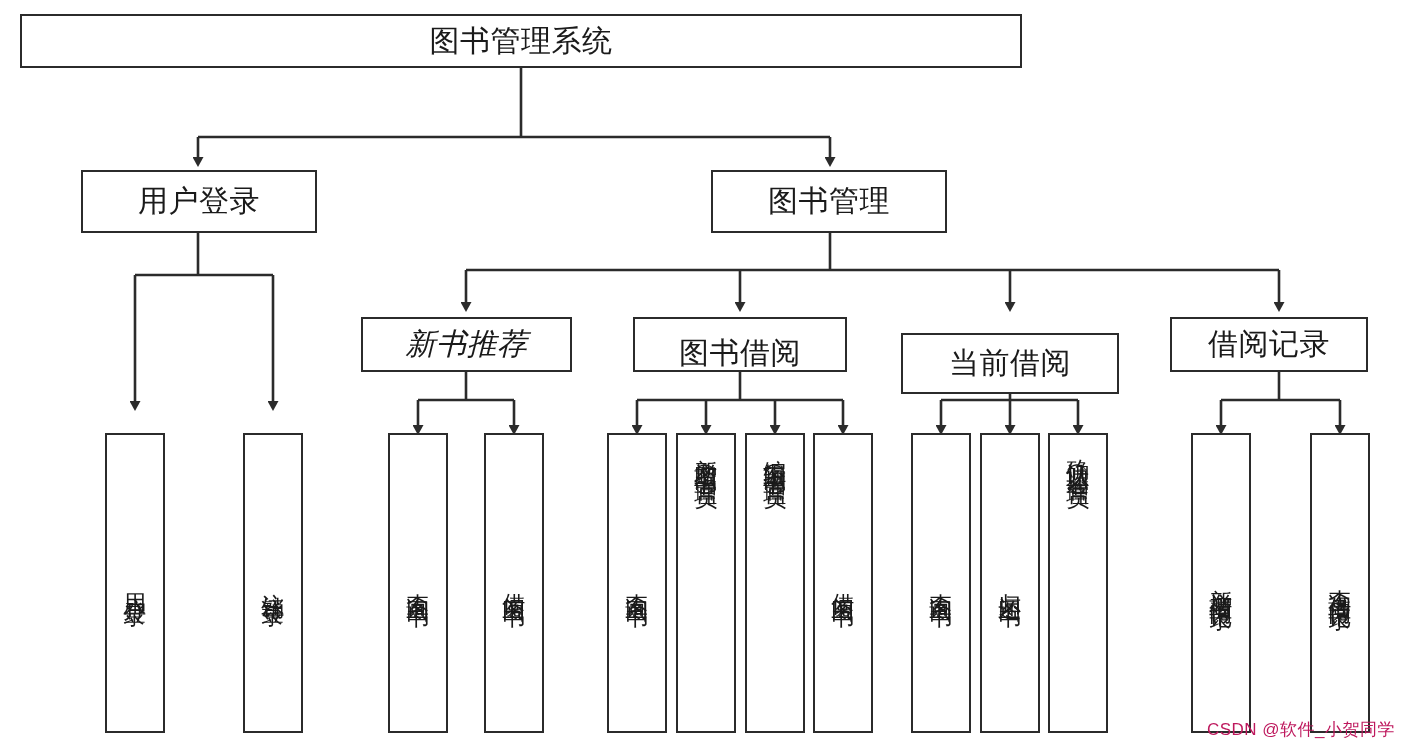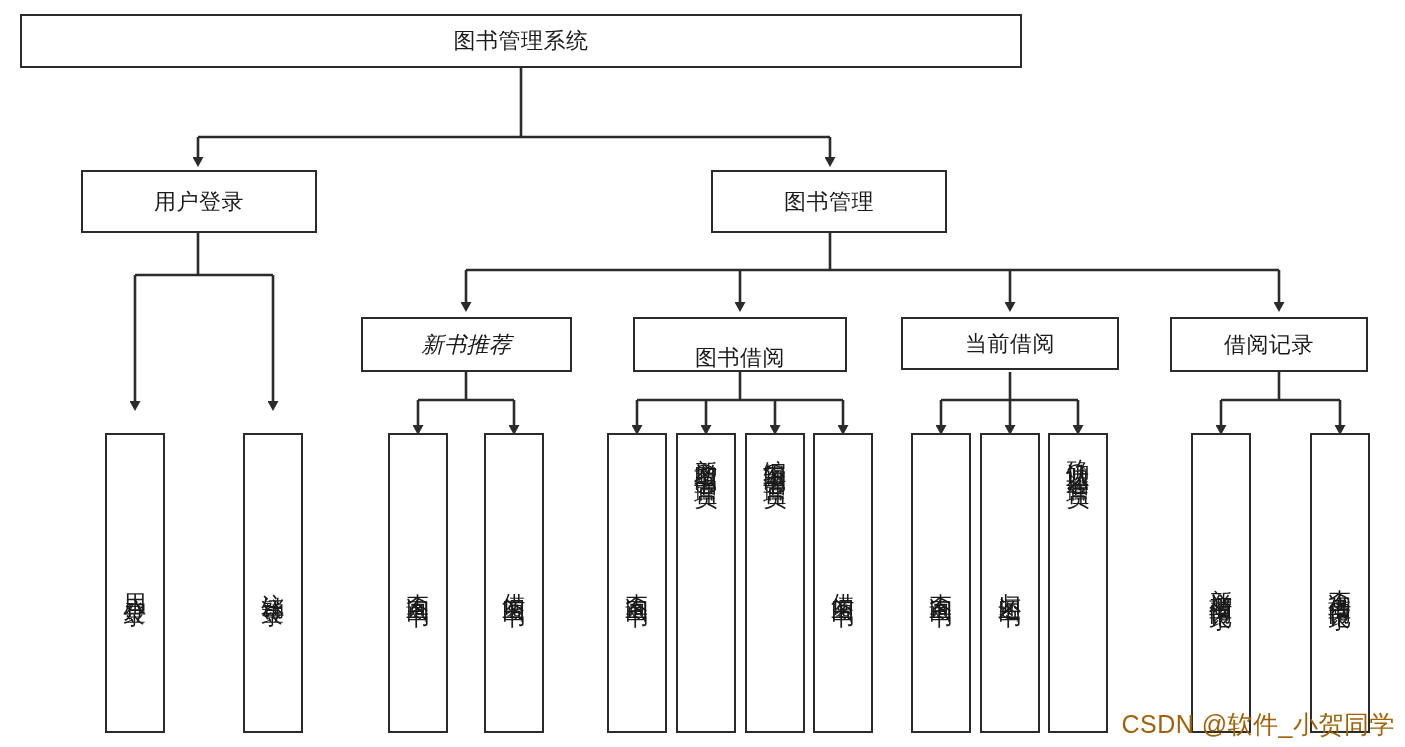--- a/index.html
+++ b/index.html
@@ -34,21 +34,21 @@
     text-align: center;
     z-index: 2;
   }
   .node-label {
     display: block;
     line-height: 1.15;
     letter-spacing: 0.5px;
   }
   
   .h-node .node-label {
-    font-size: 22px;
+    font-size: 30px;
   }
   
   .v-node {
     align-items: flex-start;
     justify-content: center;
     padding-top: 6px;
   }
   .v-node .node-label {
     writing-mode: vertical-rl;
     text-orientation: upright;
@@ -57,22 +57,22 @@
     white-space: nowrap;
   }
   .v-node.centered {
     align-items: center;
     padding-top: 0;
   }
   .watermark {
     position: absolute;
     right: 10px;
     bottom: 6px;
-    font-size: 25px;
-    color: #a16207;
+    font-size: 17px;
+    color: #be185d;
     z-index: 5;
     white-space: nowrap;
     letter-spacing: 0.5px;
   }
 </style>
 </head>
 <body>
 
 <div id="canvas">
 
@@ -136,21 +136,21 @@
   <div class="node h-node" style="left:711px; top:170px; width:236px; height:63px;">
     <span class="node-label">图书管理</span>
   </div>
 
   <div class="node h-node" style="left:361px; top:317px; width:211px; height:55px;font-style:italic;">
     <span class="node-label">新书推荐</span>
   </div>
   <div class="node h-node" style="left:633px; top:317px; width:214px; height:55px;align-items:flex-end;">
     <span class="node-label">图书借阅</span>
   </div>
-  <div class="node h-node" style="left:901px; top:317px; width:218px; height:53px;">
+  <div class="node h-node" style="left:901px; top:333px; width:218px; height:61px;">
     <span class="node-label">当前借阅</span>
   </div>
   <div class="node h-node" style="left:1170px; top:317px; width:198px; height:55px;">
     <span class="node-label">借阅记录</span>
   </div>
 
   <div class="node v-node centered" style="left:105px; top:433px; width:60px; height:300px;">
     <span class="node-label">用户登录</span>
   </div>
   <div class="node v-node centered" style="left:243px; top:433px; width:60px; height:300px;">

